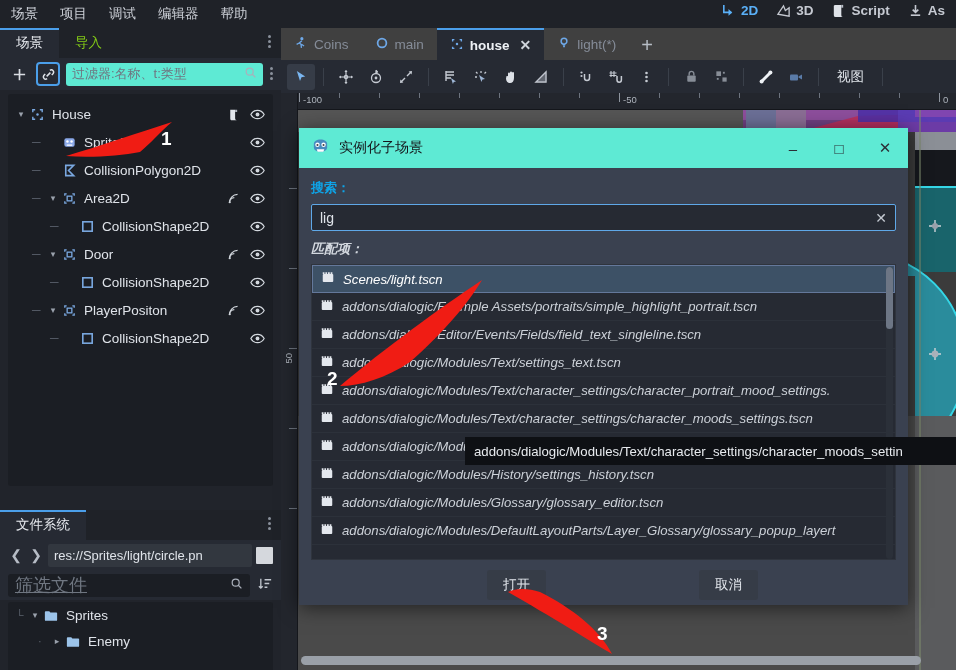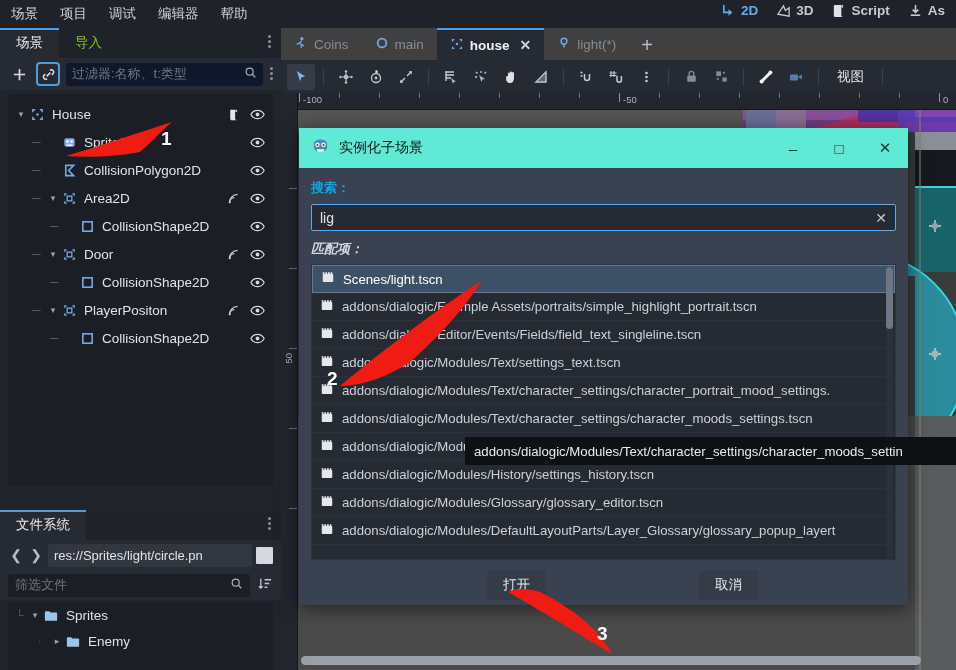--- a/index.html
+++ b/index.html
@@ -61,21 +61,21 @@
   .tree-toolbar {
     display: flex; align-items: center; gap: 7px; height: 32px;
     padding: 0 8px; background: #262a33;
   }
   .tb-icon {
     width: 22px; height: 22px; display: flex; align-items: center;
     justify-content: center; color: #ced2d9; border-radius: 3px;
   }
   .tb-icon.boxed { outline: 2px solid #4b9fea; outline-offset: -1px; border-radius: 3px;}
   .filter-box {
-    flex: 1; height: 23px; background: #0f172a; border-radius: 3px;
+    flex: 1; height: 23px; background: #5eead4; border-radius: 3px;
     display: flex; align-items: center; padding: 0 6px; gap: 4px;
   }
   .filter-box .ph { color: #6f7681; font-size: 13px; flex: 1; white-space: nowrap;
     overflow:hidden;}
 
   .tree-panel {
     margin: 4px 8px 0 8px; background: #1b1e24; border-radius: 3px;
     height: 392px; padding: 6px 0 0 0; position: relative; overflow: hidden;
   }
   .tree-row {
@@ -101,21 +101,21 @@
     color: #dfe3e9; font-size: 13px; display:flex; align-items:center;
     padding: 0 6px; overflow:hidden; white-space:nowrap;
   }
   .path-sq { width: 17px; height: 17px; background: #d5d8dd; border-radius:1px; }
   .fs-filter { display: flex; align-items: center; gap: 8px; height: 30px;
     padding: 0 8px; background: #262a33;}
   .fs-filter-box {
     flex: 1; height: 23px; background: #1b1e24; border-radius: 3px;
     display: flex; align-items: center; padding: 0 7px;
   }
-  .fs-filter-box .ph { color: #6f7681; font-size: 13px; flex:1;}
+  .fs-filter-box .ph { color: #6f7681; font-size: 18px; flex:1;text-decoration:underline;}
   .fs-tree { margin: 2px 8px 0 8px; background: #1b1e24; border-radius:3px;
     height: 100px; overflow:hidden; position:relative;}
   .fs-row { display:flex; align-items:center; height:26px; font-size:13.5px;
     color:#dfe3e9; }
 
   
   .viewport { position: absolute; left: 281px; top: 28px; width: 675px; height: 642px;
     background: #21242b; }
   .vp-tabs { display:flex; align-items:flex-end; height: 32px; background:#404040;
     position:relative; }
@@ -165,21 +165,21 @@
   .search-field { height:27px; background:#262a33; border:1px solid #5fa8e8;
      border-radius:2px; display:flex; align-items:center; padding: 0 8px; }
   .search-field .v { color:#dfe3e9; font-size:14px; flex:1; }
   .search-field .clr { color:#c3c8d0; font-size:14px; }
   .dlg-lbl2 { color:#d3d8df; font-size:13px; font-weight:bold; margin: 9px 0 6px 0; font-style: italic;}
 
   .result-list { background:#262a33; height:296px; overflow:hidden; position:relative;
      border:1px solid #2f343d; }
   .ritem { height:28px; display:flex; align-items:center; padding: 0 8px;
      font-size:13.2px; color:#ccd1d8; gap:8px; white-space:nowrap;
-     border-bottom:1px solid #2c313a; }
+     border-bottom:1px solid #2c313a;font-style:italic; }
   .ritem.sel { background:#3d5166; color:#ffffff; border:1px solid #64789b; }
   .scrollv { position:absolute; right:2px; top:2px; width:7px; height:292px;
      background:#2b3039; border-radius:4px;}
   .scrollv i { position:absolute; left:0; top:0; width:7px; height:62px;
      background:#6d7685; border-radius:4px; display:block;}
 
   .dlg-foot { height:49px; display:flex; align-items:center; justify-content:center;
      gap:0px; position:relative; }
   .dbtn { background:#363c47; color:#e3e7ed; font-size:13.5px; padding:6px 16px;
      border-radius:3px; }

